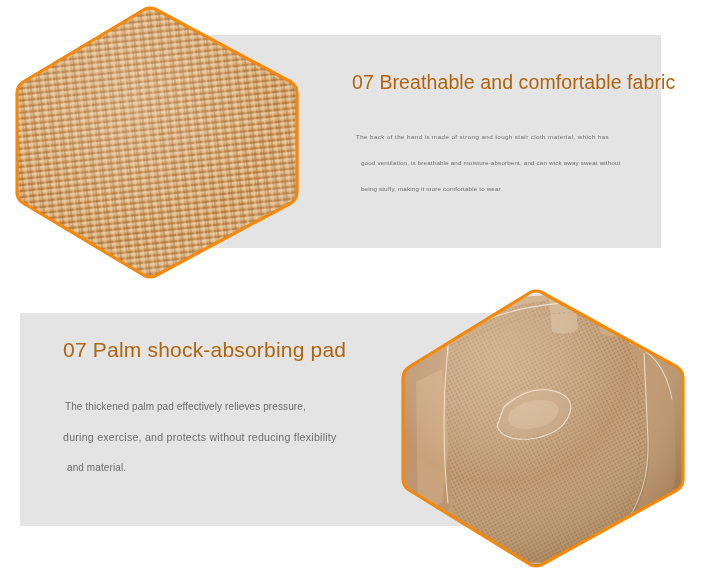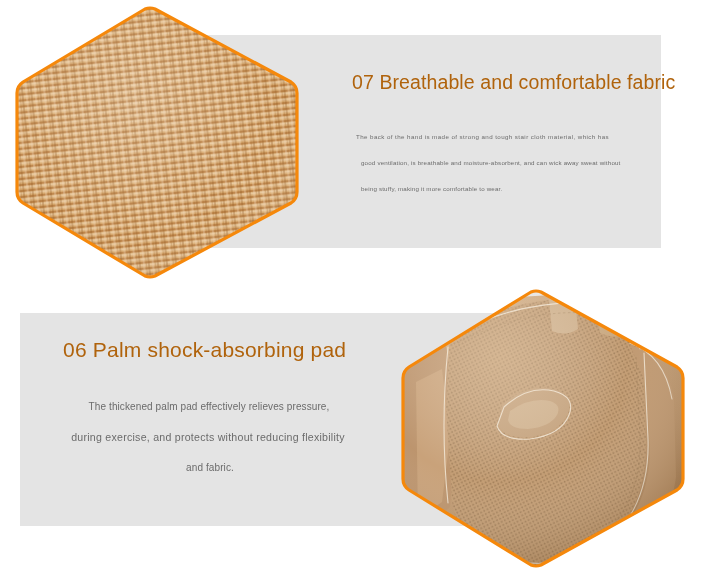--- a/index.html
+++ b/index.html
@@ -116,21 +116,20 @@
   .body-03 li:nth-child(3) { margin-left: 9px; }
 
   
   .body-04 {
     margin-top: 38px;
   }
   .body-04 li {
     font-size: 10px;
     letter-spacing: 0.1px;
     margin-bottom: 19px;
-    text-align: center;
   }
   .body-04 li:nth-child(1) { margin-left: 2px; }
   .body-04 li:nth-child(2) { margin-left: 0px; font-size: 10.6px; letter-spacing: 0.25px; }
   .body-04 li:nth-child(3) { margin-left: 4px; font-size: 10px; }
   .body-04 li:nth-child(4) { margin-left: 0px; font-size: 13px; color: #5e5e5e; }
 </style>
 </head>
 <body>
 
 <div class="stage">
@@ -257,21 +256,21 @@
   <div class="text-block block-03">
     <h2 class="heading">07 Breathable and comfortable fabric</h2>
     <ul class="body-lines body-03">
       <li>The back of the hand is made of strong and tough stair cloth material, which has</li>
       <li>good ventilation, is breathable and moisture-absorbent, and can wick away sweat without</li>
       <li>being stuffy, making it more comfortable to wear.</li>
     </ul>
   </div>
 
   <div class="text-block block-04">
-    <h2 class="heading heading-04">06 Palm shock-absorbing pad</h2>
+    <h2 class="heading heading-04">07 Palm shock-absorbing pad</h2>
     <ul class="body-lines body-04">
       <li>The thickened palm pad effectively relieves pressure,</li>
       <li>during exercise, and protects without reducing flexibility</li>
-      <li>and fabric.</li>
+      <li>and material.</li>
     </ul>
   </div>
 
 </div>
 
 </body></html>

